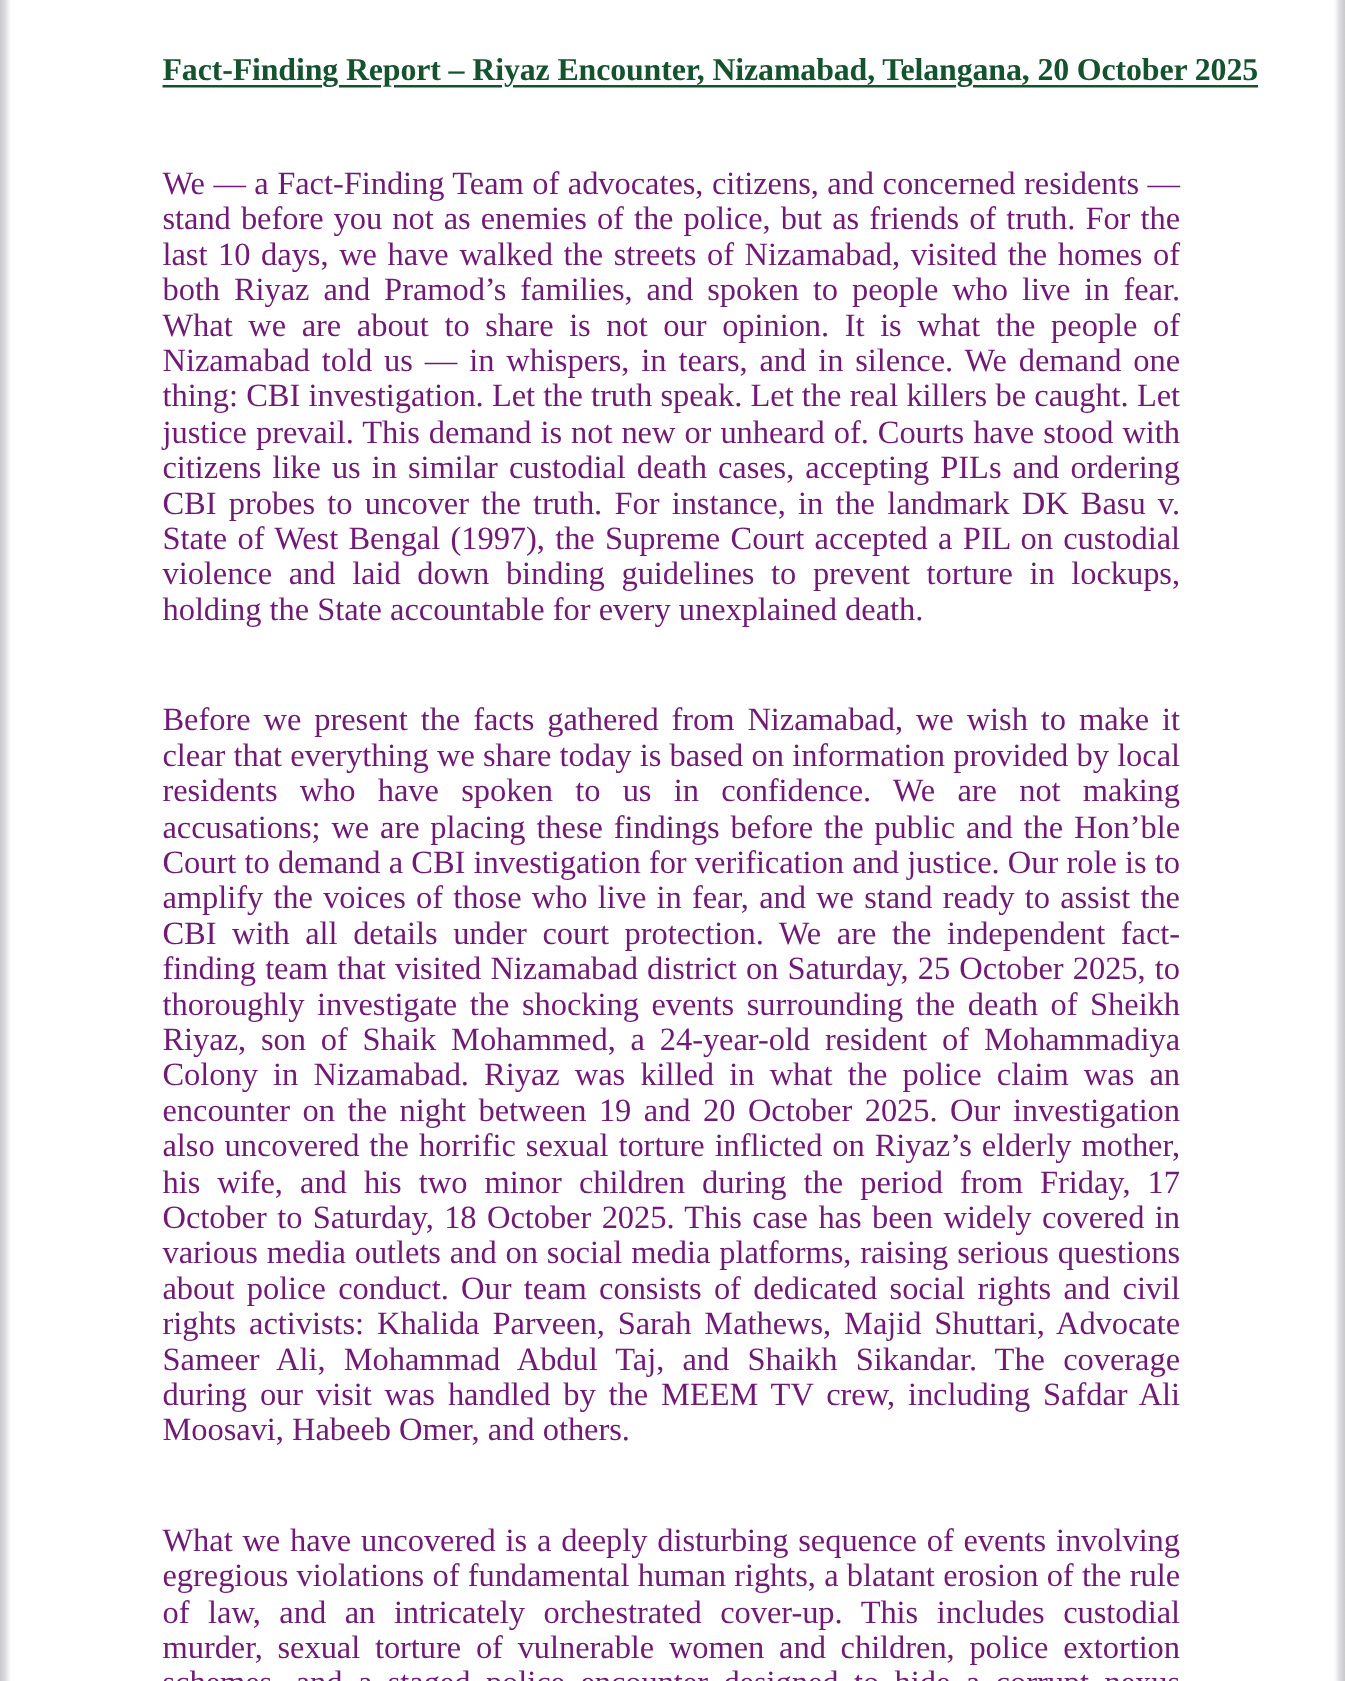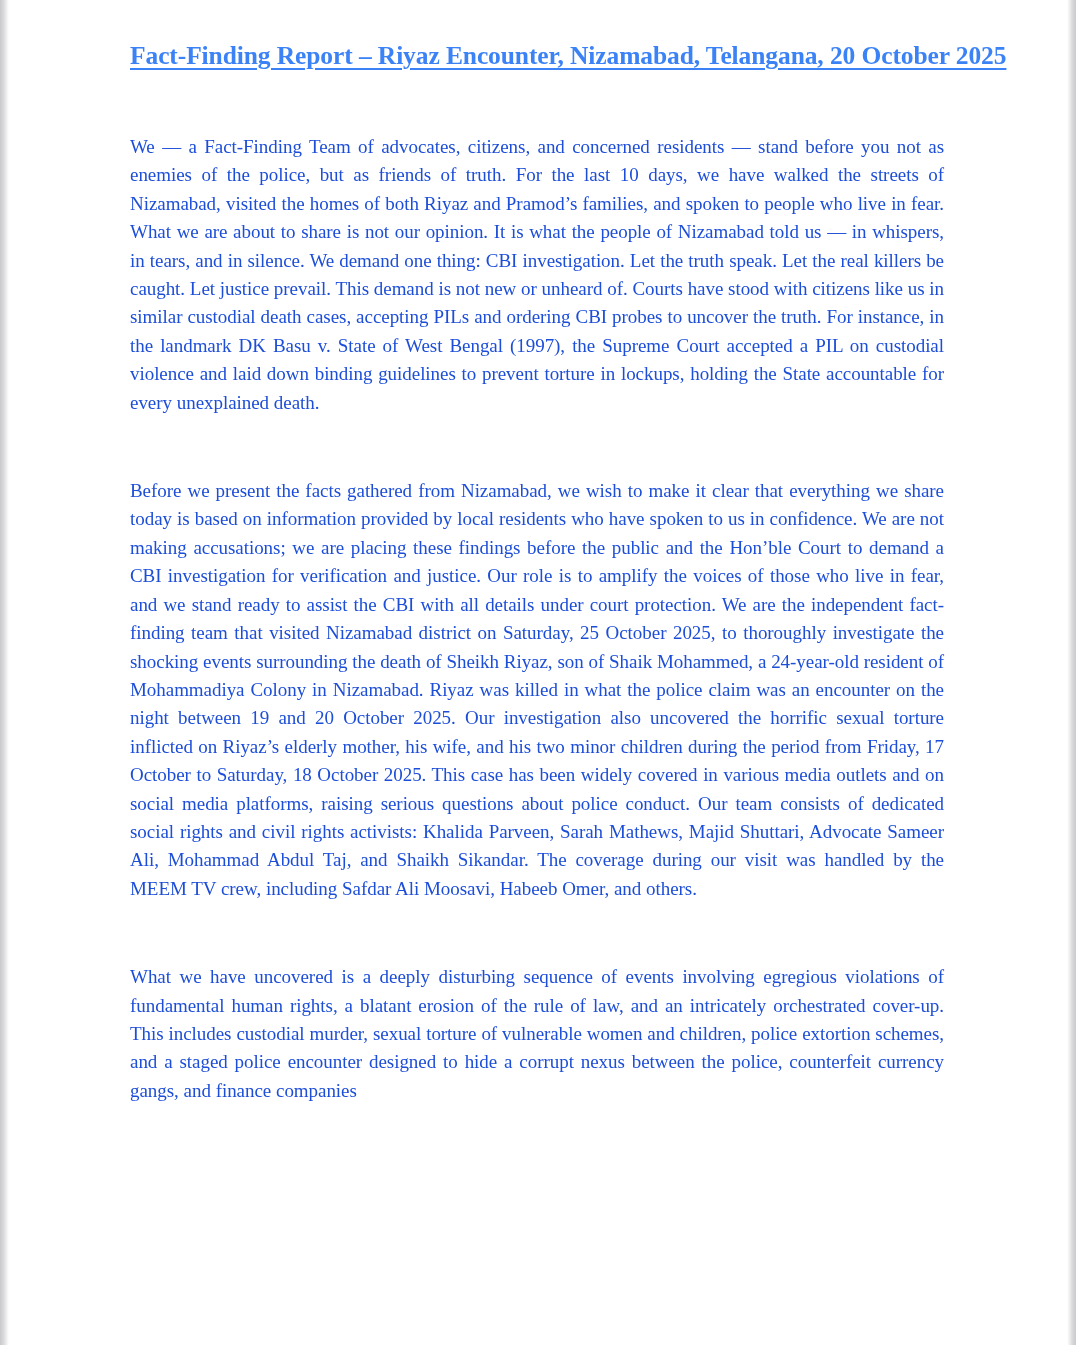--- a/index.html
+++ b/index.html
@@ -41,44 +41,44 @@
     top: 0;
     width: 814px;
   }
 
   .doc-title {
     margin: 0;
     padding: 0;
     font-size: 25.5px;
     font-weight: bold;
     line-height: 1.2;
-    color: #3b82f6;
+    color: #14532d;
     text-align: left;
     text-decoration: underline;
     text-underline-offset: 4px;
     text-decoration-thickness: 2.3px;
     white-space: nowrap;
     letter-spacing: -0.1px;
     position: absolute;
     top: 41px;
     left: 0;
   }
 
   .body-block {
     position: absolute;
     top: 133px;
     left: 0;
     width: 814px;
   }
 
   .para {
     margin: 0 0 60px 0;
-    font-size: 19px;
+    font-size: 26px;
     line-height: 28.4px;
-    color: #1d4ed8;
+    color: #701a75;
     text-align: justify;
     text-justify: inter-word;
     hyphens: none;
     letter-spacing: -0.05px;
     word-spacing: 0.1px;
   }
   .para:last-child {
     margin-bottom: 0;
     font-family: Liberation Serif, serif;
   }

